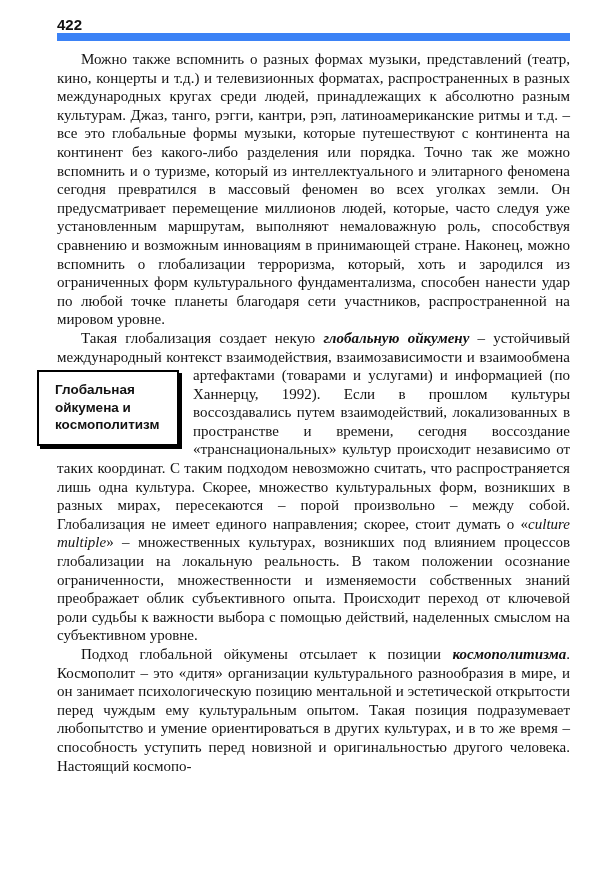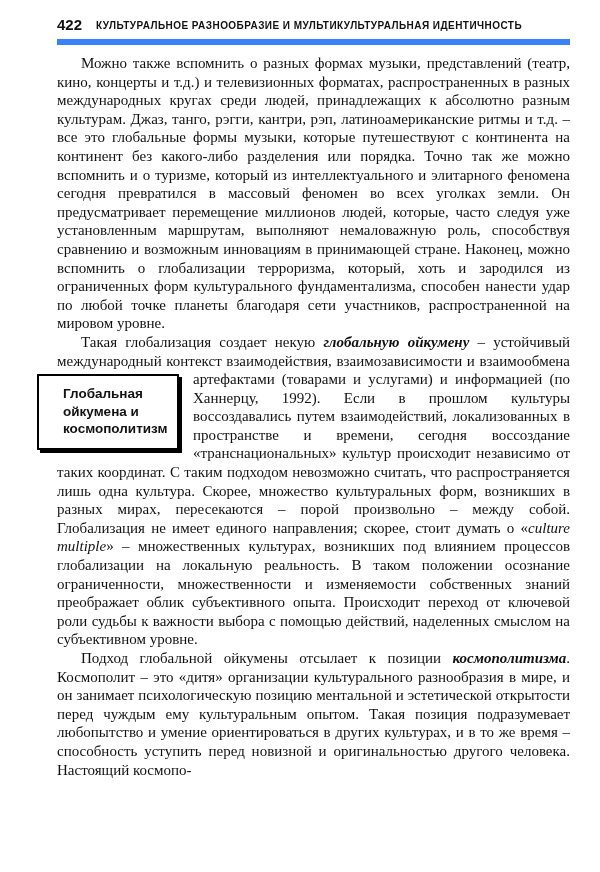--- a/index.html
+++ b/index.html
@@ -14,22 +14,21 @@
     box-sizing: border-box;
     padding: 16px 30px 0 57px;
     font-family: "Liberation Serif", serif;
     color: #121212;
     overflow: hidden;
   }
   .runhead {
     display: flex;
     align-items: baseline;
     gap: 14px;
-    border-bottom: 6px solid #3b82f6;
-    padding-bottom: 6px;
+    border-bottom: 8px solid #3b82f6;
   }
   .pagenum {
     font-family: "Liberation Sans", sans-serif;
     font-weight: bold;
     font-size: 15px;
     flex: 0 0 auto;
   }
   .rh-title {
     font-family: "Liberation Sans", sans-serif;
     font-weight: bold;
@@ -60,38 +59,37 @@
   }
   .marginbox {
     float: left;
     clear: left;
     display: block;
     box-sizing: border-box;
     width: 142px;
     margin: 4px 14px 5px -20px;
     border: 2px solid #000;
     box-shadow: 3px 3px 0 #000;
-    padding: 9px 10px 10px 24px;
+    padding: 9px 10px 10px 16px;
     background: #ffffff;
     font-family: "Liberation Sans", sans-serif;
     font-weight: bold;
     font-size: 13.5px;
     line-height: 17.5px;
     text-align: left;
     text-indent: 0;
   }
 </style>
 </head>
 <body>
 
 <div class="page">
 
   <div class="runhead">
     <span class="pagenum">422</span>
-    <span class="rh-title">КУЛЬТУРАЛЬНОЕ РАЗНООБРАЗИЕ И МУЛЬТИКУЛЬТУРАЛЬНАЯ ИДЕНТИЧНОСТЬ</span>
   </div>
 
   <div class="body-text">
 
 
     <p class="indent">Можно также вспомнить о разных формах музыки, представлений (театр, кино, концерты и т.д.) и телевизионных форматах, распространенных в разных международных кругах среди людей, принадлежащих к абсолютно разным культурам. Джаз, танго, рэгги, кантри, рэп, латиноамериканские ритмы и т.д. – все это глобальные формы музыки, которые путешествуют с континента на континент без какого-либо разделения или порядка. Точно так же можно вспомнить и о туризме, который из интеллектуального и элитарного феномена сегодня превратился в массовый феномен во всех уголках земли. Он предусматривает перемещение миллионов людей, которые, часто следуя уже установленным маршрутам, выполняют немаловажную роль, способствуя сравнению и возможным инновациям в принимающей стране. Наконец, можно вспомнить о глобализации терроризма, который, хоть и зародился из ограниченных форм культурального фундаментализма, способен нанести удар по любой точке планеты благодаря сети участников, распространенной на мировом уровне.</p>
 
     <p class="indent"><span>Такая глобализация создает некую </span><span class="kw">глобальную ойкумену</span><span> – устойчивый международный контекст взаимодействия, взаимозависимости </span><span class="marginbox"><span>Глобальная ойкумена и космополитизм</span></span><span>и взаимообмена артефактами (товарами и услугами) и информацией (по Ханнерцу, 1992). Если в прошлом культуры воссоздавались путем взаимодействий, локализованных в пространстве и времени, сегодня воссоздание «транснациональных» культур происходит независимо от таких координат. С таким подходом невозможно считать, что распространяется лишь одна культура. Скорее, множество культуральных форм, возникших в разных мирах, пересекаются – порой произвольно – между собой. Глобализация не имеет единого направления; скорее, стоит думать о «</span><span class="it">culture multiple</span><span>» – множественных культурах, возникших под влиянием процессов глобализации на локальную реальность. В таком положении осознание ограниченности, множественности и изменяемости собственных знаний преображает облик субъективного опыта. Происходит переход от ключевой роли судьбы к важности выбора с помощью действий, наделенных смыслом на субъективном уровне.</span></p>
 
     <p class="indent"><span>Подход глобальной ойкумены отсылает к позиции </span><span class="kw">космополитизма</span><span>. Космополит – это «дитя» организации культурального разнообразия в мире, и он занимает психологическую позицию ментальной и эстетической открытости перед чуждым ему культуральным опытом. Такая позиция подразумевает любопытство и умение ориентироваться в других культурах, и в то же время – способность уступить перед новизной и оригинальностью другого человека. Настоящий космопо-</span></p>

